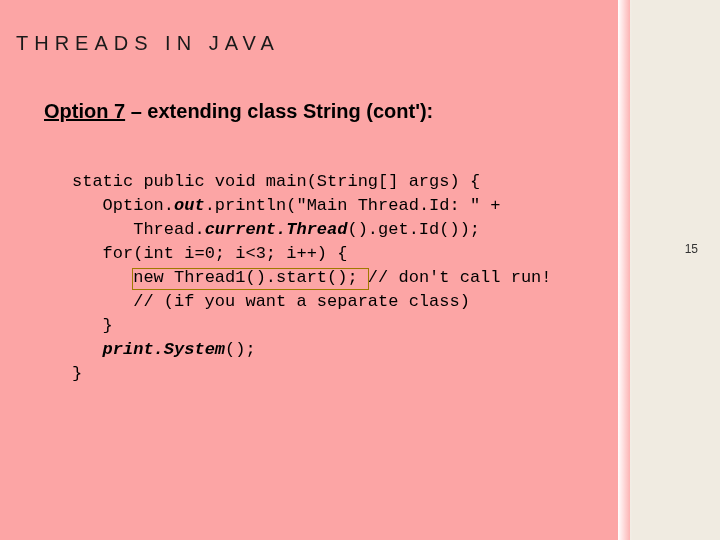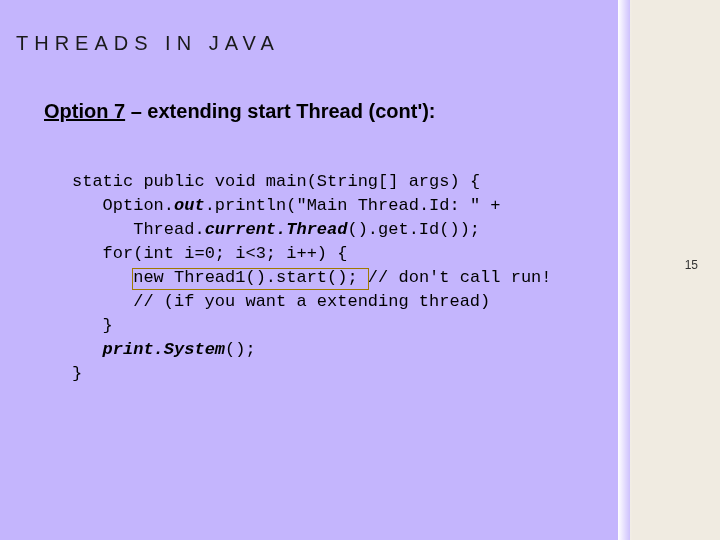--- a/index.html
+++ b/index.html
@@ -9,21 +9,21 @@
     height: 540px;
     background: #ffffff;
     font-family: Arial, Helvetica, sans-serif;
     overflow: hidden;
     position: relative;
   }
   .slide {
     position: relative;
     width: 720px;
     height: 540px;
-    background: #c4b5fd;
+    background: #fca5a5;
   }
   .right-band {
     position: absolute;
     top: 0;
     right: 0;
     width: 90px;
     height: 540px;
     background: #f0ebe1;
   }
   .right-band::before {
@@ -73,44 +73,44 @@
     position: absolute;
     border: 1px solid #a07a00;
     background: rgba(0,0,0,0);
     left: 0;
     top: 2px;
     height: 20px;
   }
   .page-number {
     position: absolute;
     right: 22px;
-    top: 258px;
+    top: 242px;
     font-size: 12px;
     color: #333;
     font-family: Arial, Helvetica, sans-serif;
   }
 </style>
 </head>
 <body>
 
 <div class="slide">
 
   <div class="right-band"></div>
 
   <div class="header">THREADS IN JAVA</div>
 
   <div class="subhead">
-    <span class="underlined">Option 7</span><span> – extending start Thread (cont'):</span>
+    <span class="underlined">Option 7</span><span> – extending class String (cont'):</span>
   </div>
 
   <div class="code"><span class="kw">static public void </span><span class="kw">main</span><span>(String[] args) {</span>
 <span>   Option.</span><span class="it">out</span><span>.println("Main Thread.Id: " +</span>
 <span>      Thread.</span><span class="it">current.Thread</span><span>().get.Id());</span>
 <span>   </span><span class="kw">for</span><span>(</span><span class="kw">int</span><span> i=0; i&lt;3; i++) {</span>
 <span class="hl-line"><span>      </span><span class="kw">new</span><span> Thread1().start();</span><span class="hl-box" style="left:60px; width:235px;"></span></span><span> // don't call run!</span>
-<span>      // (if you want a extending thread)</span>
+<span>      // (if you want a separate class)</span>
 <span>   }</span>
 <span>   </span><span class="it">print.System</span><span>();</span>
 <span>}</span></div>
 
   <div class="page-number">15</div>
 
 </div>
 
 </body></html>

